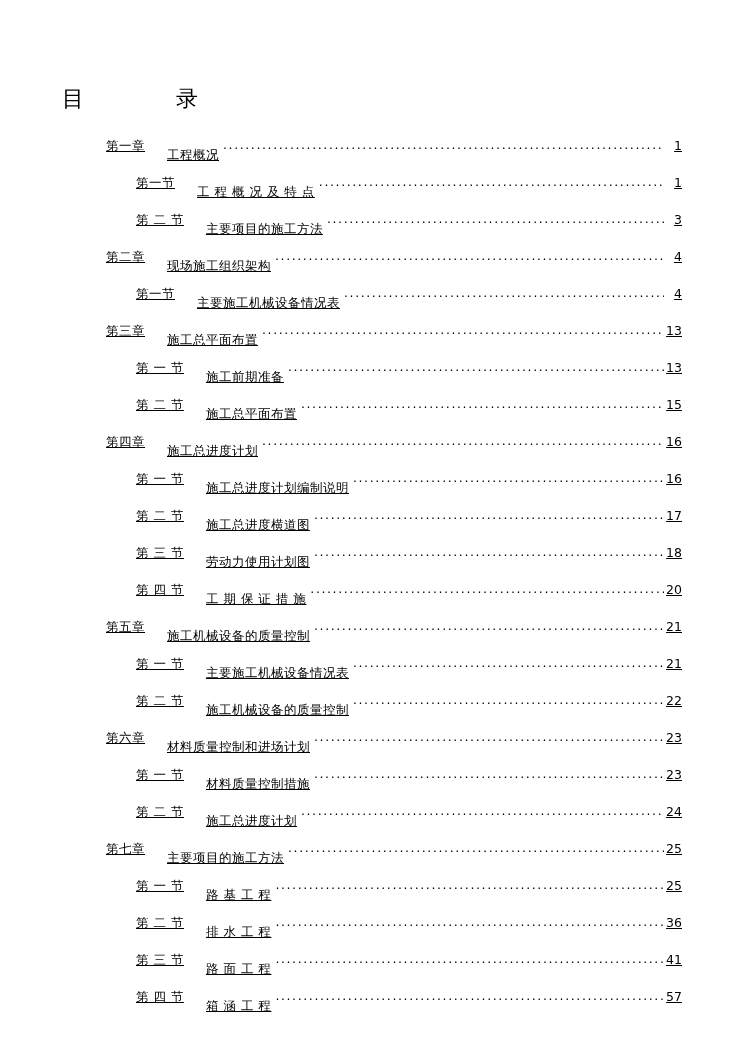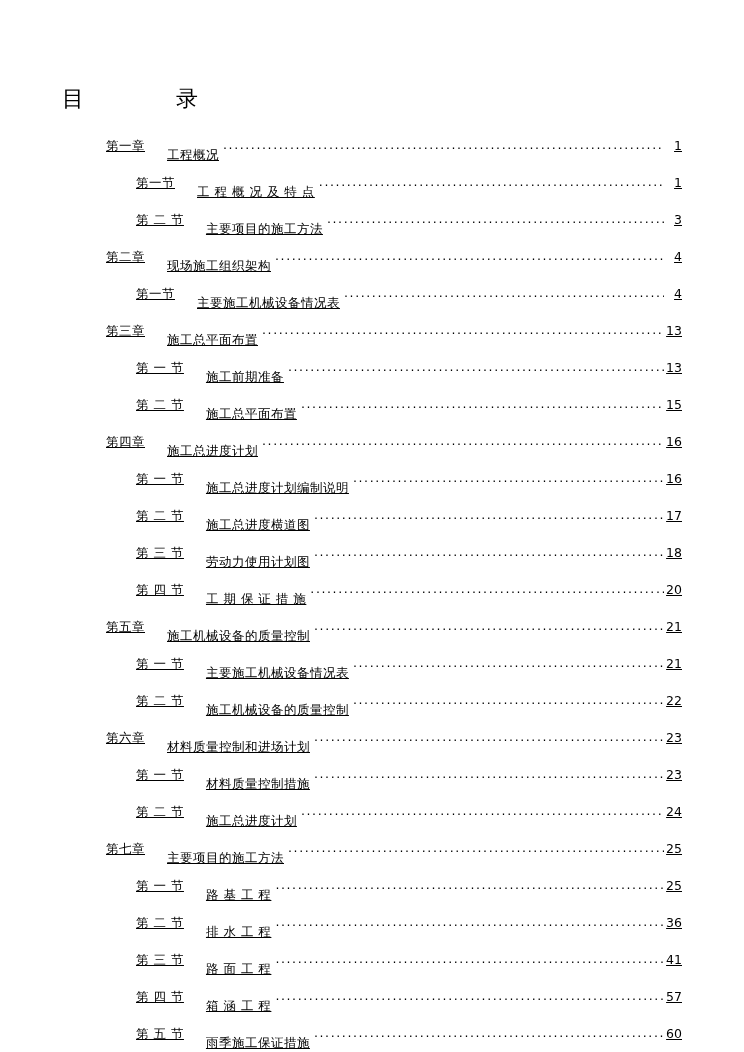--- a/index.html
+++ b/index.html
@@ -258,22 +258,15 @@
           <span class="toc-dots"></span>
           <span class="toc-page">41</span>
         </div>
         <div class="toc-row lvl2">
           <span class="toc-label">第 四 节</span>
           <span class="toc-sep"></span>
           <span class="toc-title">箱 涵 工 程</span>
           <span class="toc-dots"></span>
           <span class="toc-page">57</span>
         </div>
-        <div class="toc-row lvl2">
-          <span class="toc-label">第 五 节</span>
-          <span class="toc-sep"></span>
-          <span class="toc-title">雨季施工保证措施</span>
-          <span class="toc-dots"></span>
-          <span class="toc-page">60</span>
-        </div>
       </div>
   </div>
 </div>
 
 </body></html>

